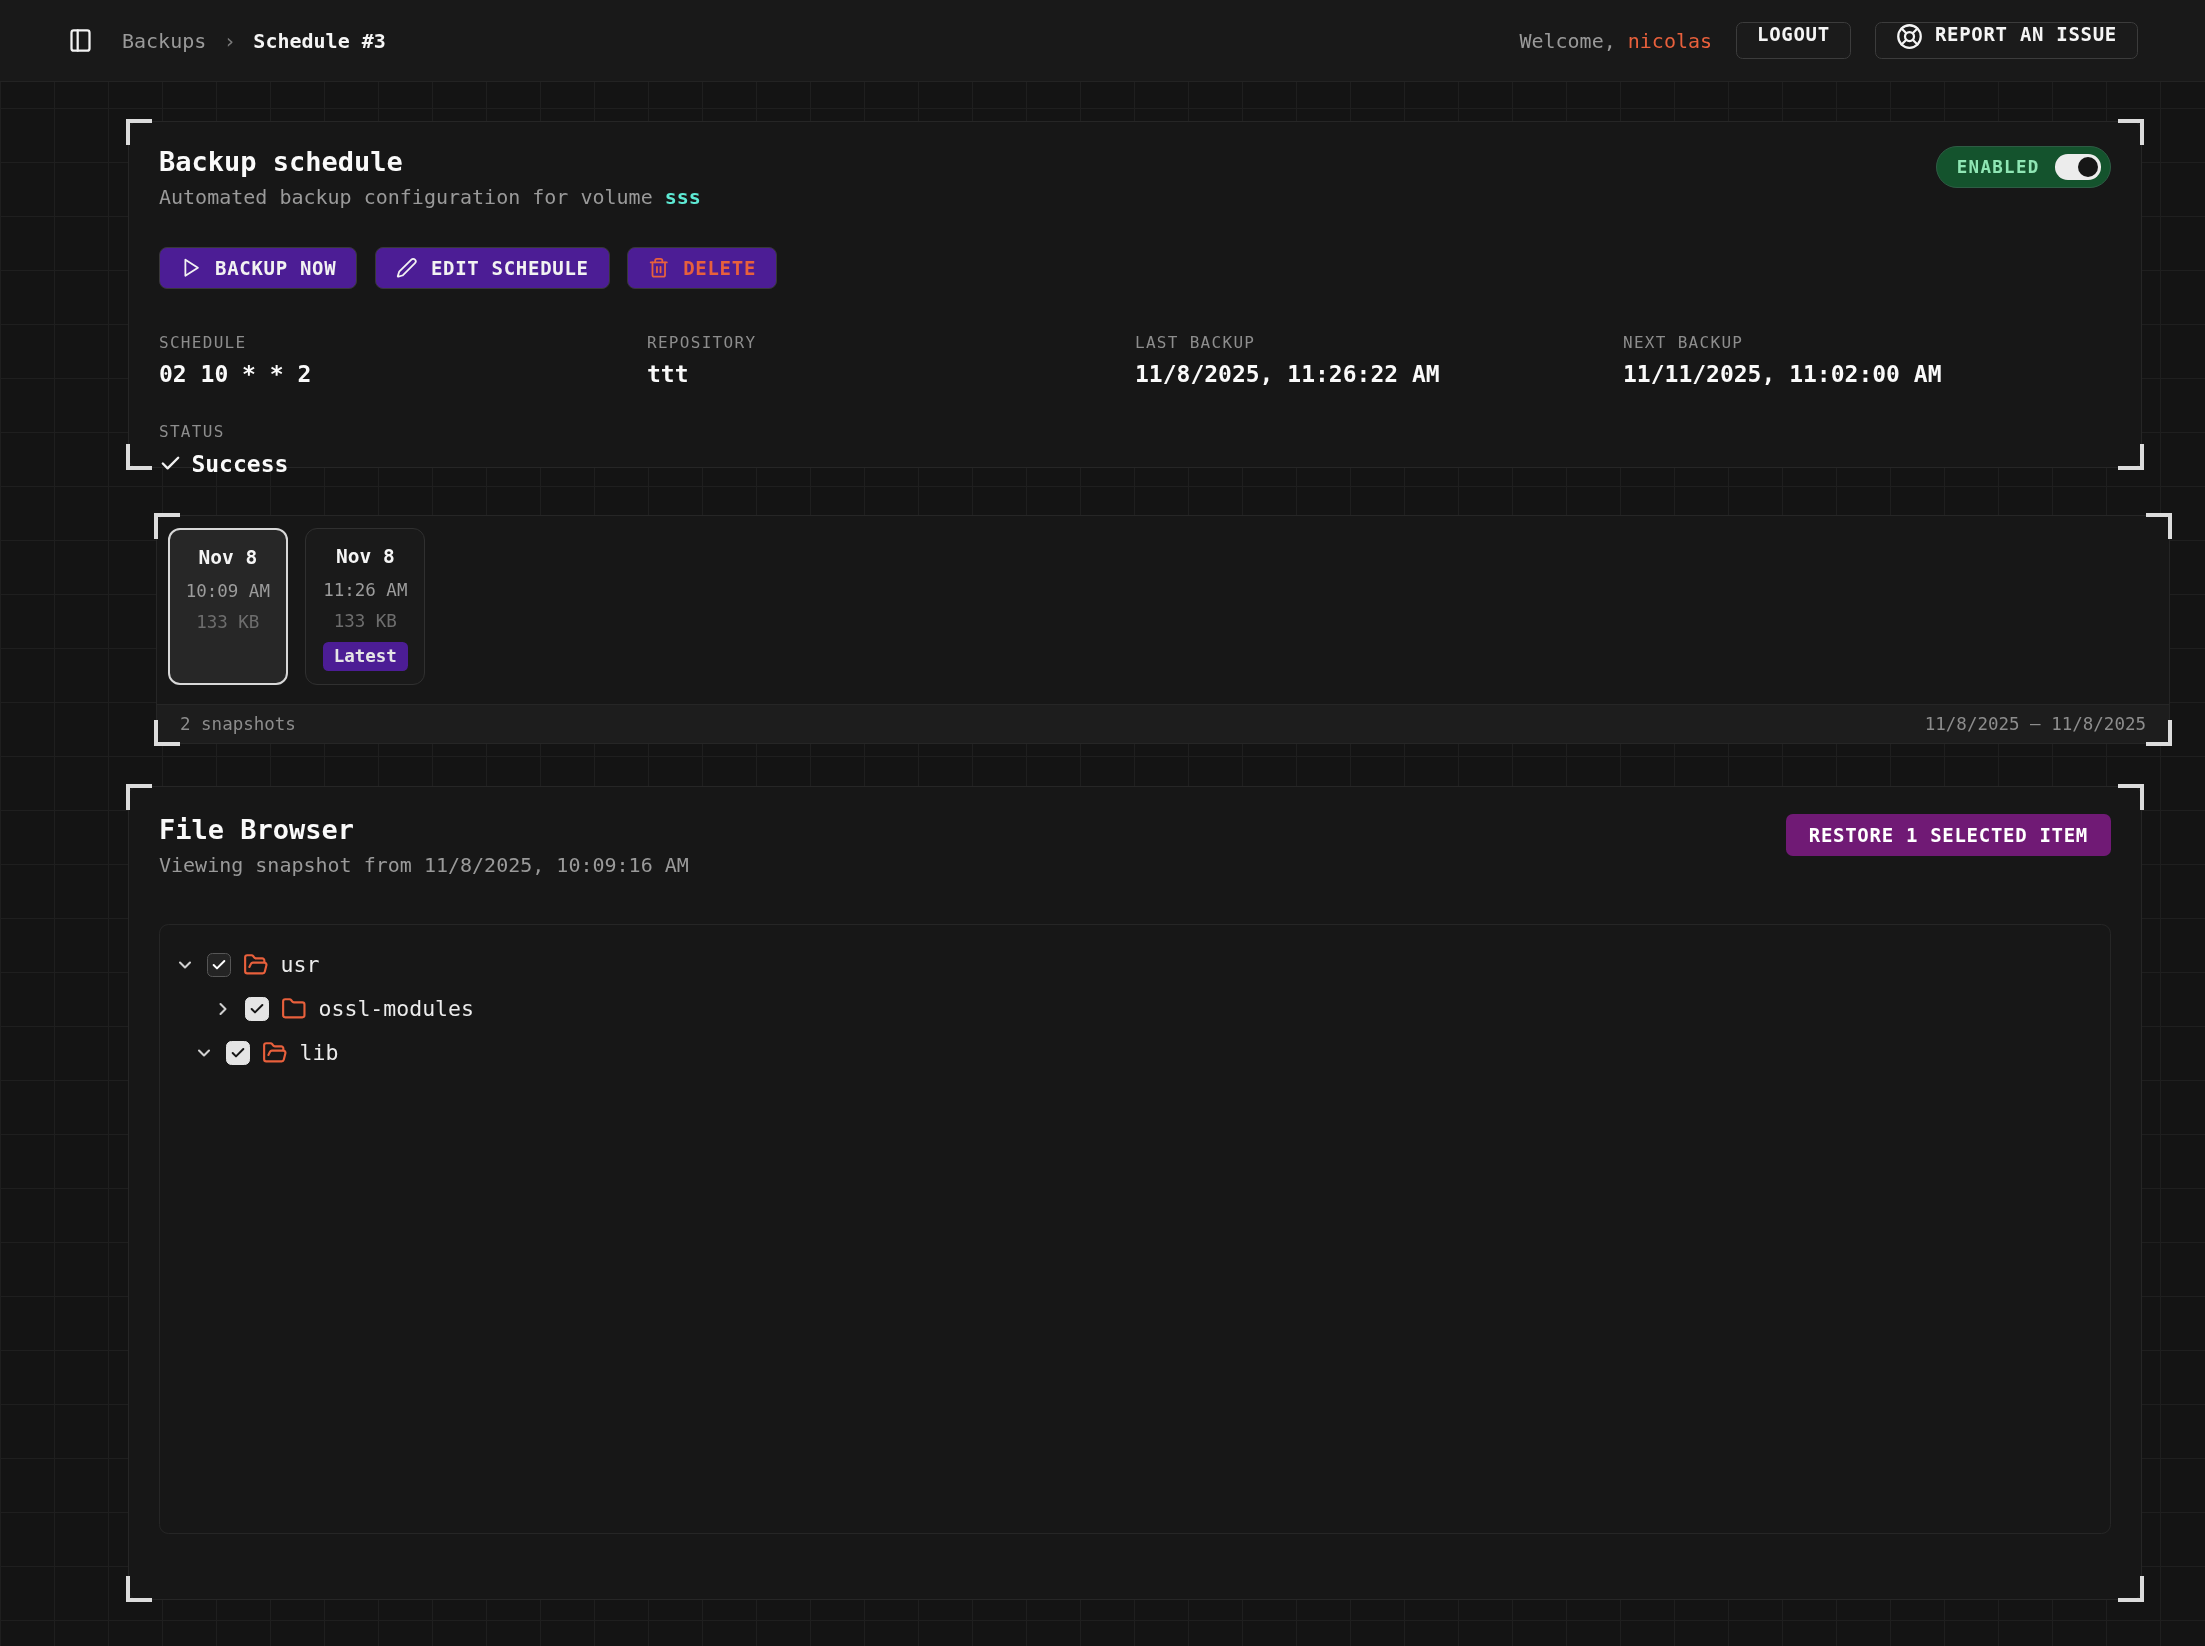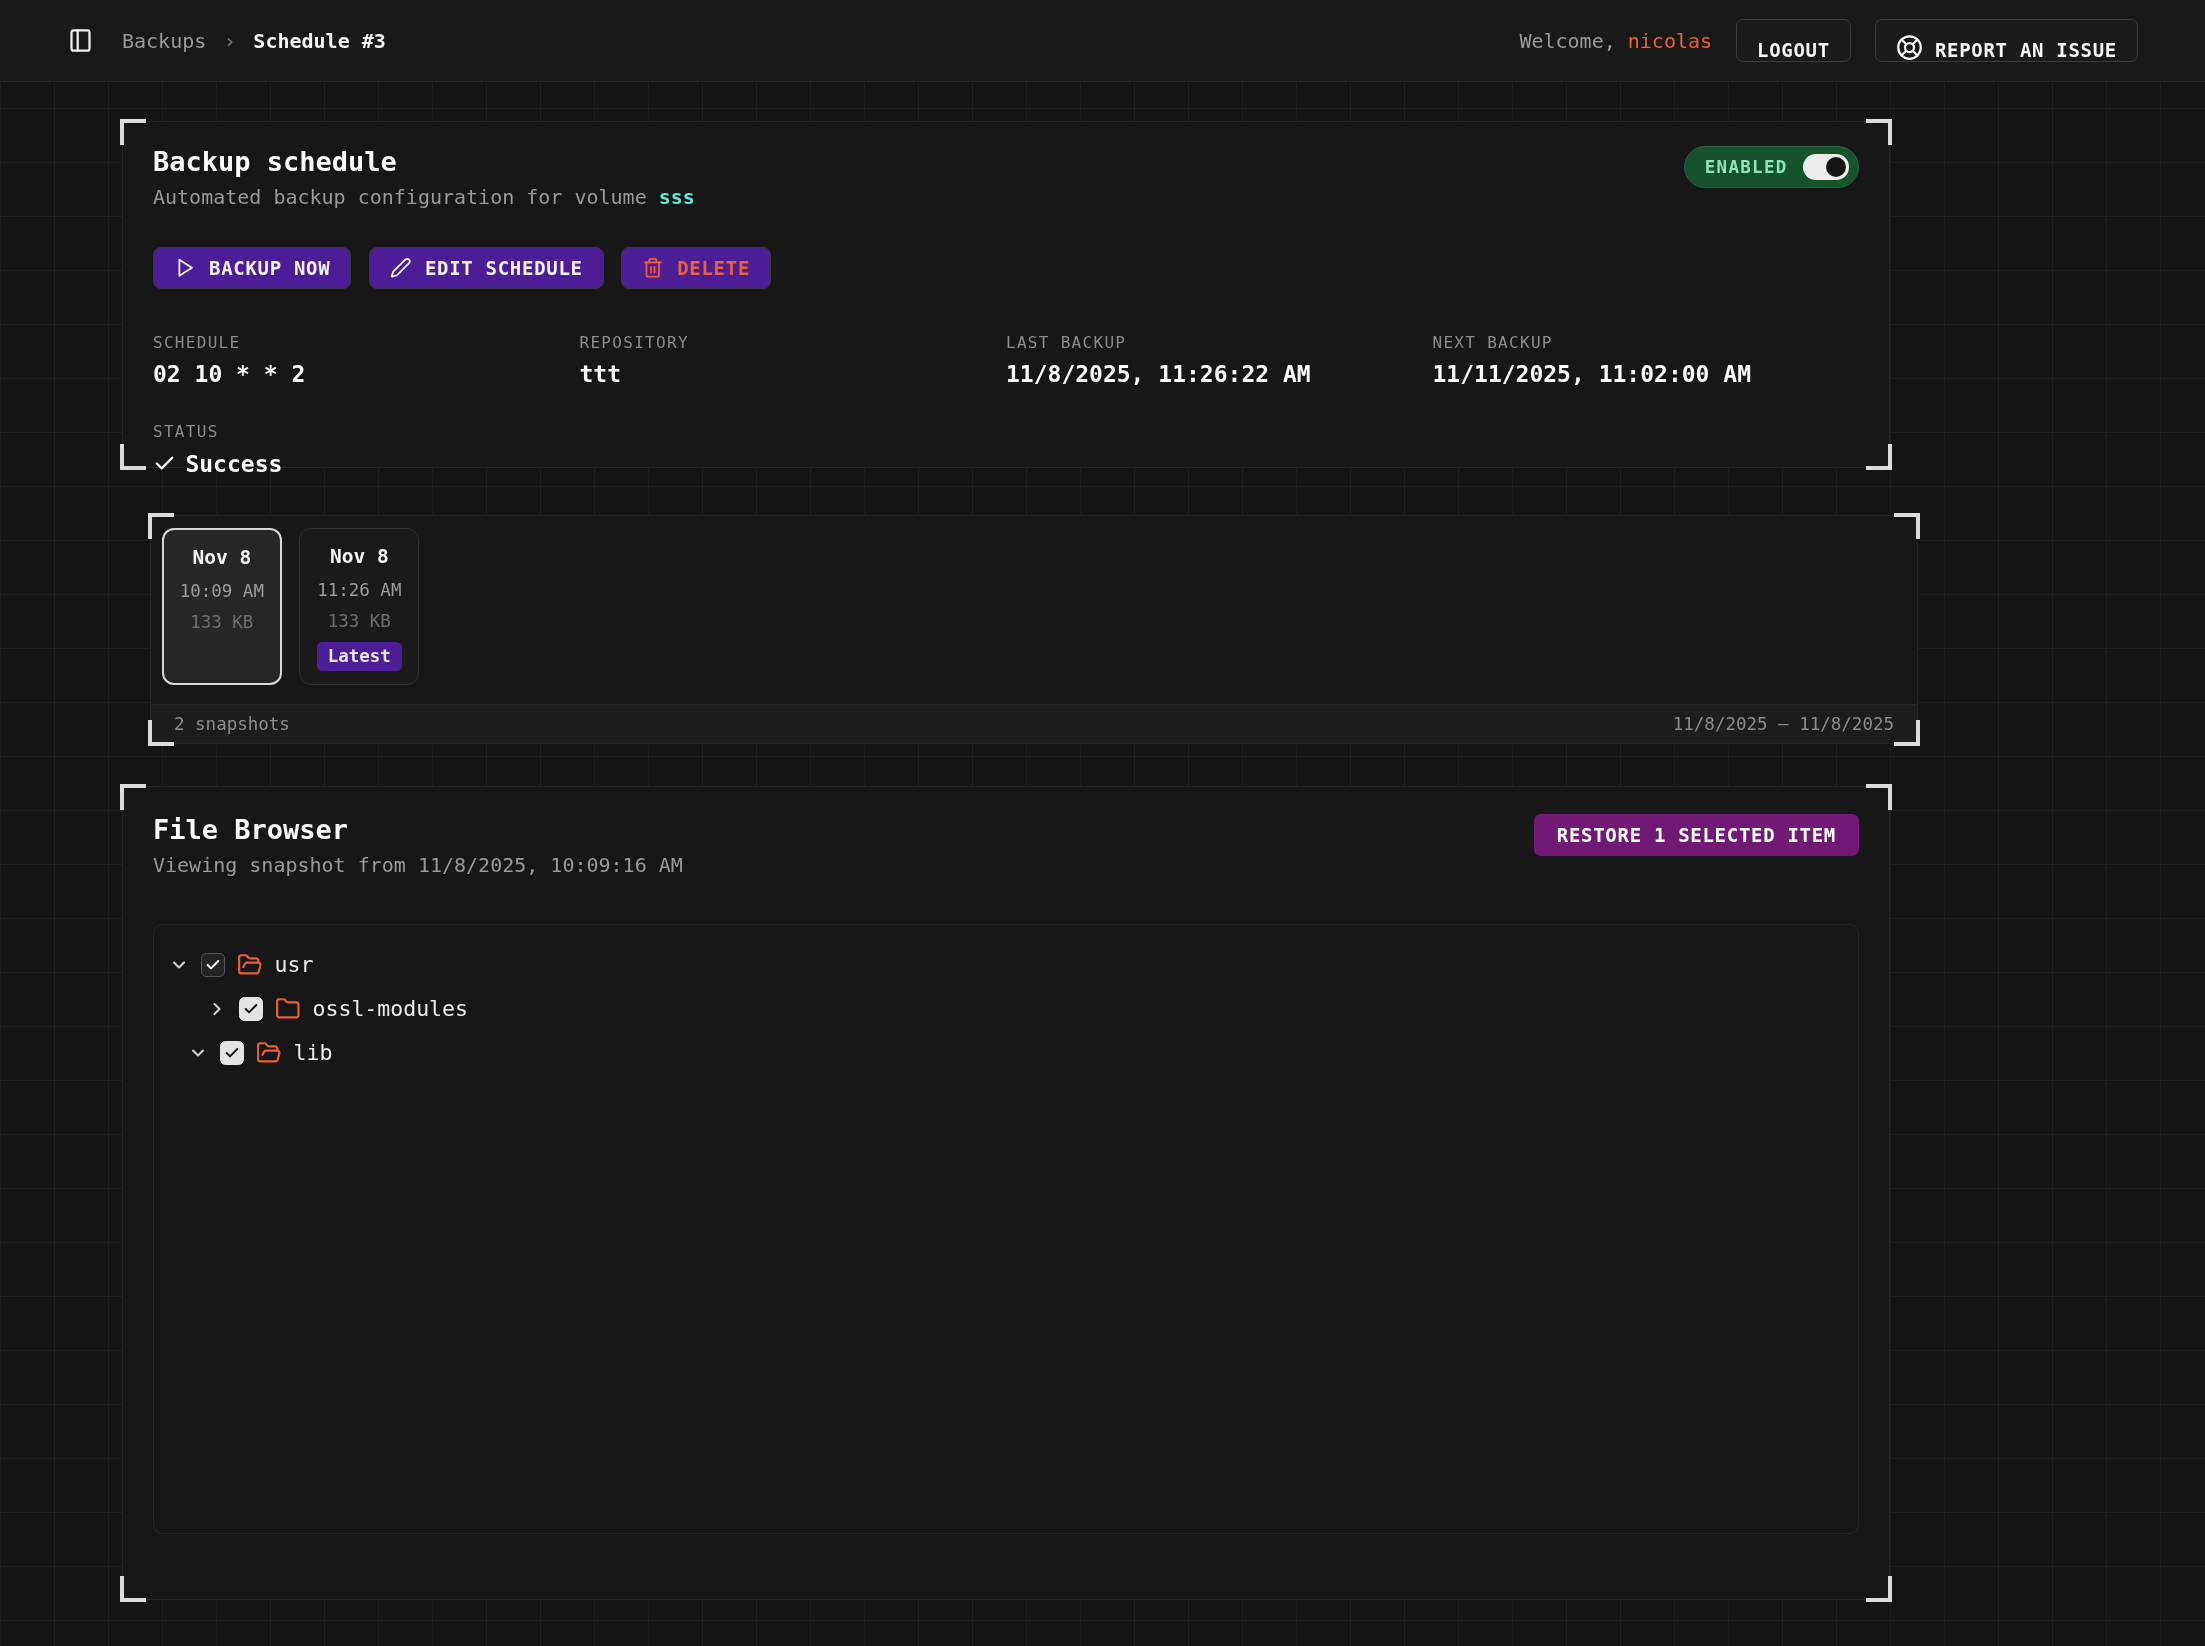--- a/index.html
+++ b/index.html
@@ -25,28 +25,28 @@
   .topbar-left { display:flex; align-items:center; gap:28px; }
   .sidebar-toggle { background:none; border:none; color:#f2f2f2; padding:0; cursor:pointer; display:flex; }
   .breadcrumb { display:flex; align-items:center; gap:17.5px; font-size:20px; }
   .crumb-section { color:#9a9a9a; }
   .crumb-sep { color:#7a7a7a; font-size:20px; }
   .crumb-current { color:#f5f5f5; font-weight:700; }
   .topbar-right { display:flex; align-items:center; gap:24px; }
   .welcome { font-size:20px; color:#9a9a9a; }
   .welcome .username { color:#e8603c; }
   .btn-outline {
-    display:inline-flex; align-items:flex-end; gap:12px; height:43px; padding:0 20px;
+    display:inline-flex; align-items:flex-start; gap:12px; height:37px; padding:0 20px;
     background:#1b1b1b; border:1.3px solid #3c3c3c; border-radius:6.7px;
     color:#f5f5f5; font-family:inherit; font-size:19px; font-weight:700; letter-spacing:0.7px; cursor:pointer;
   }
 
   
   .panel {
-    position:absolute; left:122px; width:1768px;
+    position:absolute; left:128px; width:2014px;
     background:#171717; border:1.3px solid #262626; border-radius:9.4px;
   }
   .panel-schedule { top:121px; height:347px; padding:24px 30px; }
   .panel-snapshots { top:515px; height:229px; padding:12px 10.8px 39px 10.8px;margin-left:28px; }
   .panel-files { top:786px; height:814px; padding:27px 30px; }
 
   .corner { position:absolute; width:25.6px; height:25.6px; z-index:5; }
   .corner.tl { top:-2.7px; left:-2.7px; border-top:4px solid #dcdcdc; border-left:4px solid #dcdcdc; }
   .corner.tr { top:-2.7px; right:-2.7px; border-top:4px solid #dcdcdc; border-right:4px solid #dcdcdc; }
   .corner.bl { bottom:-2.7px; left:-2.7px; border-bottom:4px solid #dcdcdc; border-left:4px solid #dcdcdc; }

